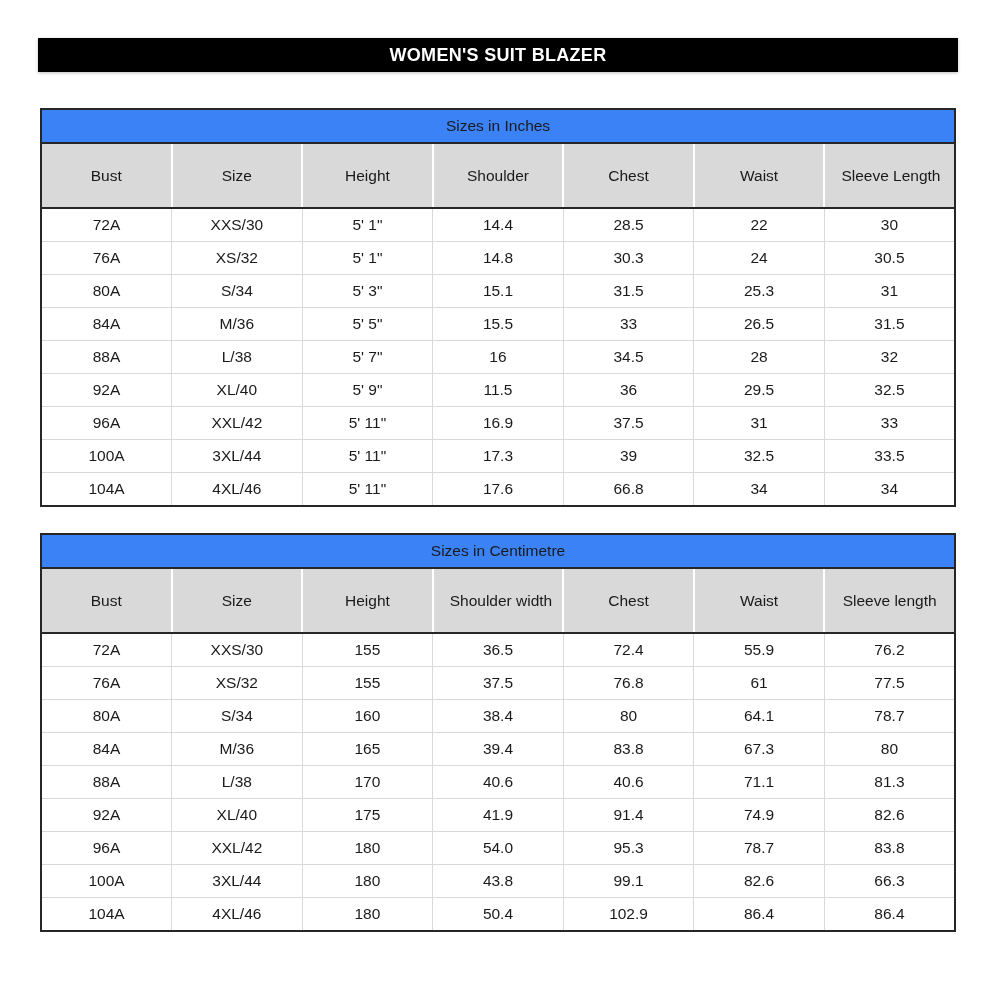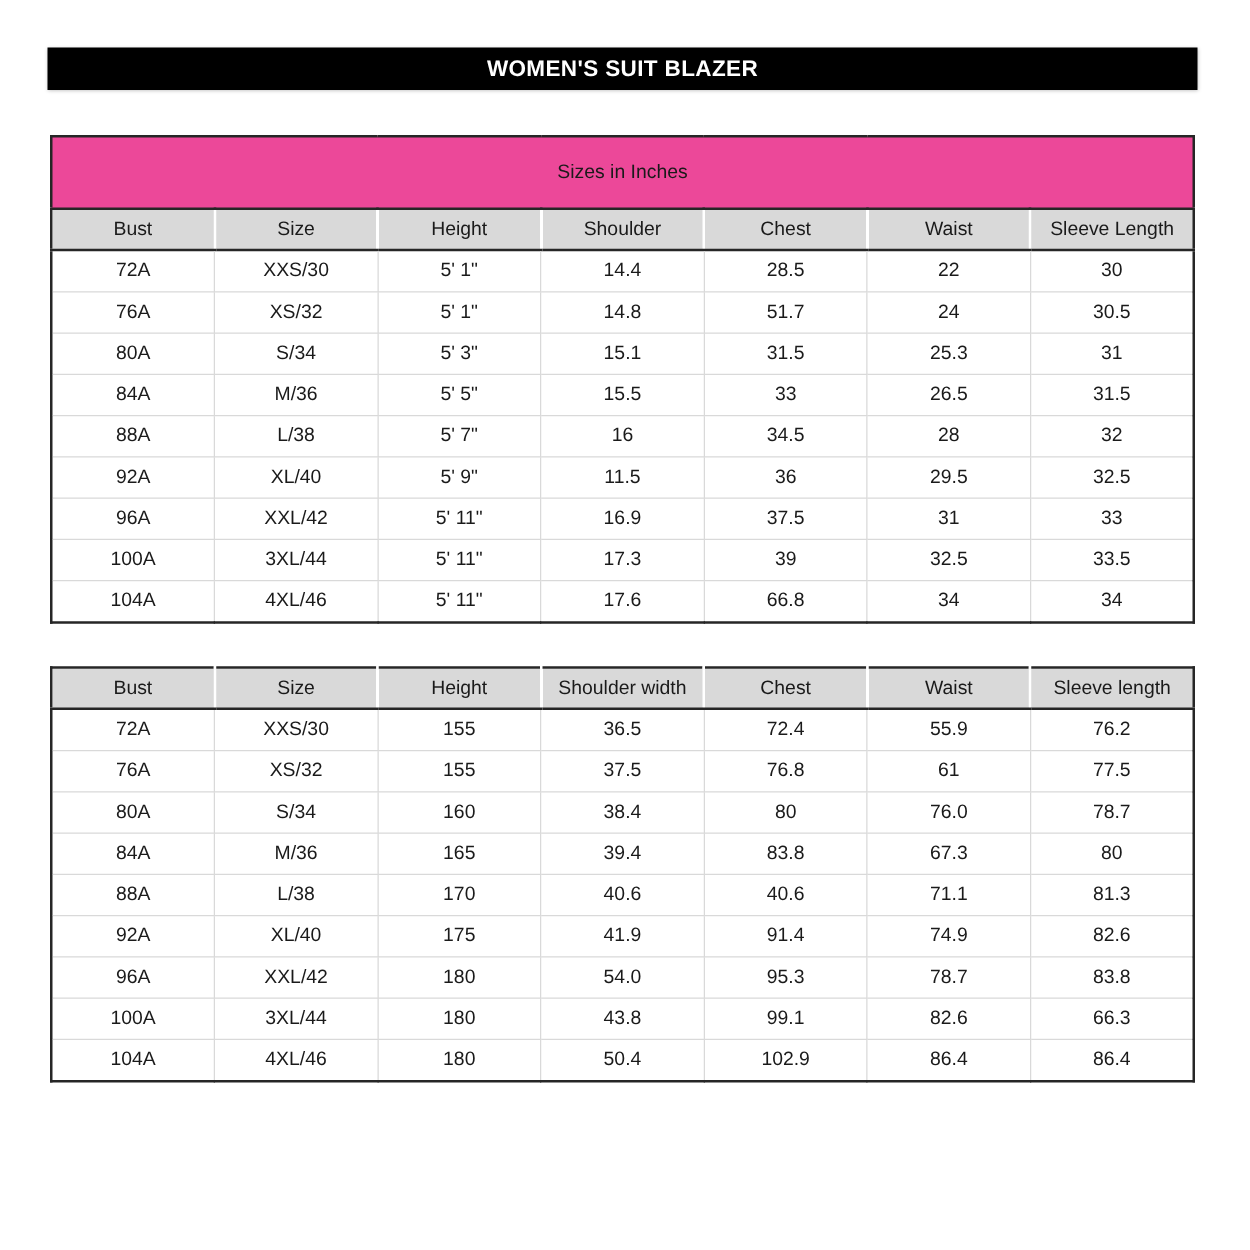--- a/index.html
+++ b/index.html
@@ -42,34 +42,34 @@
     font-size:15.5px;
     border:2px solid var(--border-dark);
     background:#ffffff;
   }
   #table-0{top:108px;}
   #table-1{top:533px;}
   th.table-title{
     height:32px;
     font-weight:400;
     font-size:15.5px;
-    background:#ec4899;
+    background:#3b82f6;
     border-bottom:2px solid var(--border-dark);
     text-align:center;
-    padding:12px;
+    padding:0;
   }
   tr.hdr th{
     height:31px;
     font-weight:400;
     font-size:15.5px;
     background:var(--header-bg);
     border-bottom:2px solid var(--border-dark);
     border-left:2px solid #ffffff;
     text-align:center;
-    padding:0;
+    padding:16px;
     overflow:hidden;
     white-space:nowrap;
   }
   tr.hdr th:first-child{border-left:none;}
   tbody td{
     height:32px;
     text-align:center;
     vertical-align:middle;
     border:1px solid var(--row-line);
     padding:0;
@@ -107,21 +107,21 @@
         <td>14.4</td>
         <td>28.5</td>
         <td>22</td>
         <td>30</td>
       </tr>
       <tr>
         <td>76A</td>
         <td>XS/32</td>
         <td>5' 1"</td>
         <td>14.8</td>
-        <td>51.7</td>
+        <td>30.3</td>
         <td>24</td>
         <td>30.5</td>
       </tr>
       <tr>
         <td>80A</td>
         <td>S/34</td>
         <td>5' 3"</td>
         <td>15.1</td>
         <td>31.5</td>
         <td>25.3</td>
@@ -179,20 +179,23 @@
         <td>17.6</td>
         <td>66.8</td>
         <td>34</td>
         <td>34</td>
       </tr>
     </tbody>
 </table>
 
 <table class="size-table" id="table-1">
   <thead>
+    <tr>
+      <th class="table-title" colspan="7">Sizes in Centimetre</th>
+    </tr>
     <tr class="hdr">
         <th>Bust</th>
         <th>Size</th>
         <th>Height</th>
         <th>Shoulder width</th>
         <th>Chest</th>
         <th>Waist</th>
         <th>Sleeve length</th>
       </tr>
   </thead>
@@ -214,21 +217,21 @@
         <td>76.8</td>
         <td>61</td>
         <td>77.5</td>
       </tr>
       <tr>
         <td>80A</td>
         <td>S/34</td>
         <td>160</td>
         <td>38.4</td>
         <td>80</td>
-        <td>76.0</td>
+        <td>64.1</td>
         <td>78.7</td>
       </tr>
       <tr>
         <td>84A</td>
         <td>M/36</td>
         <td>165</td>
         <td>39.4</td>
         <td>83.8</td>
         <td>67.3</td>
         <td>80</td>

